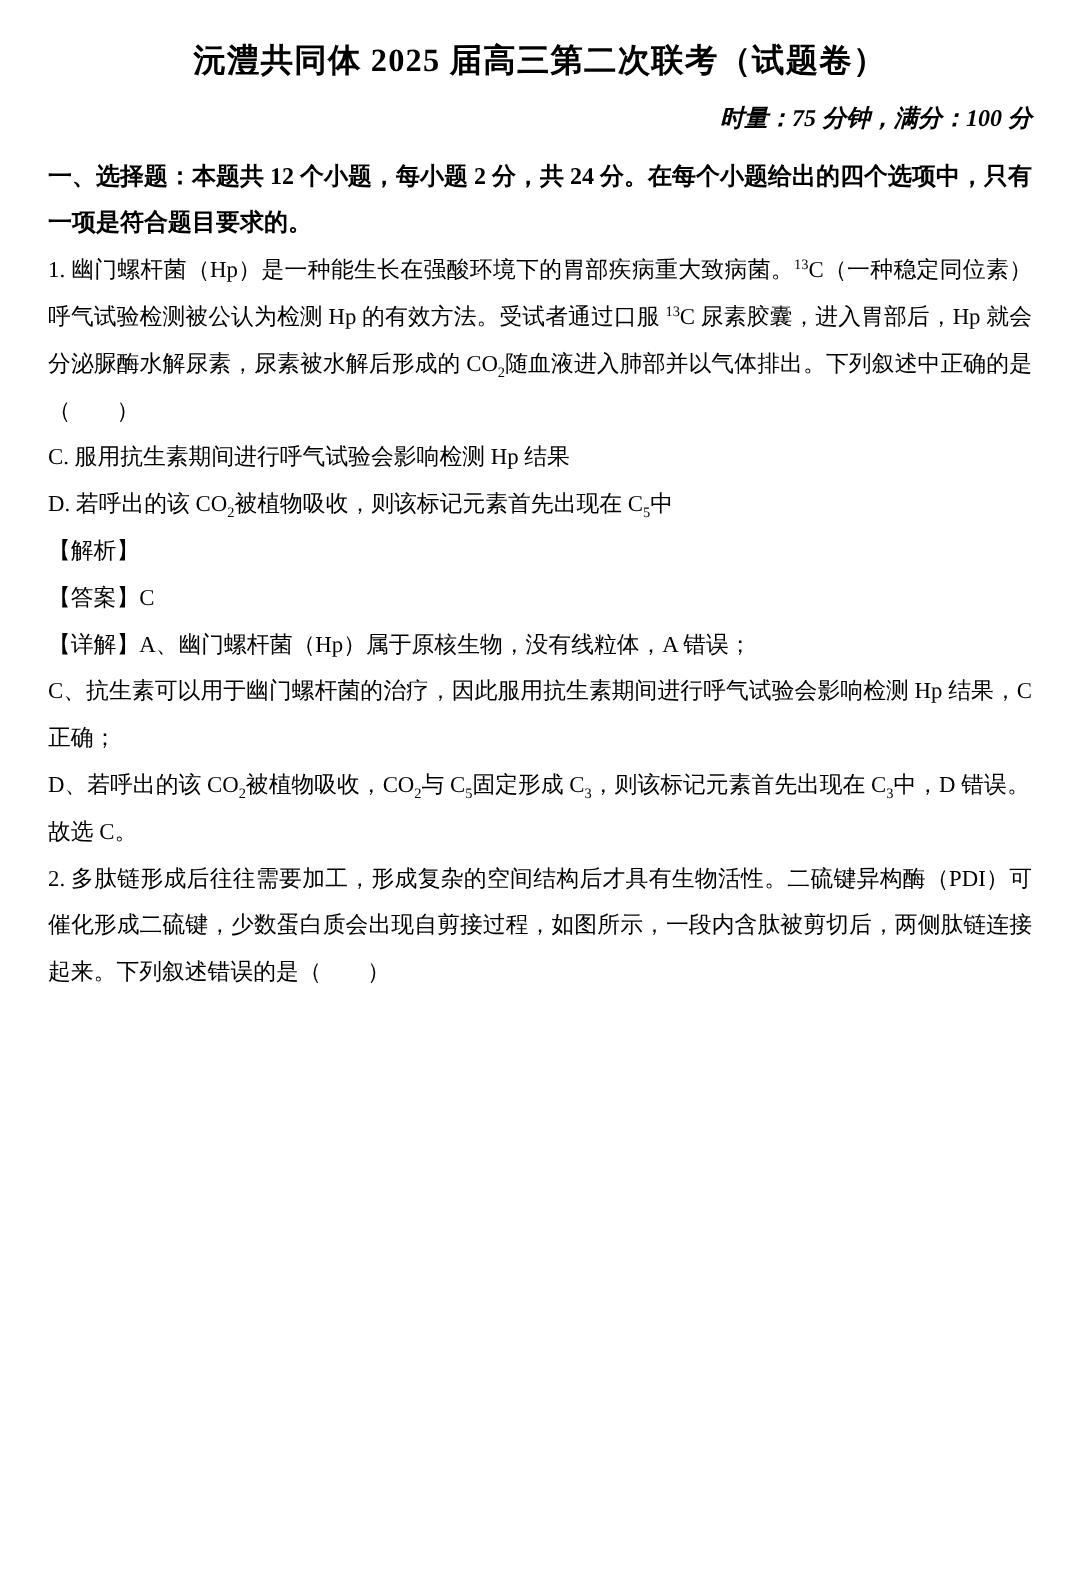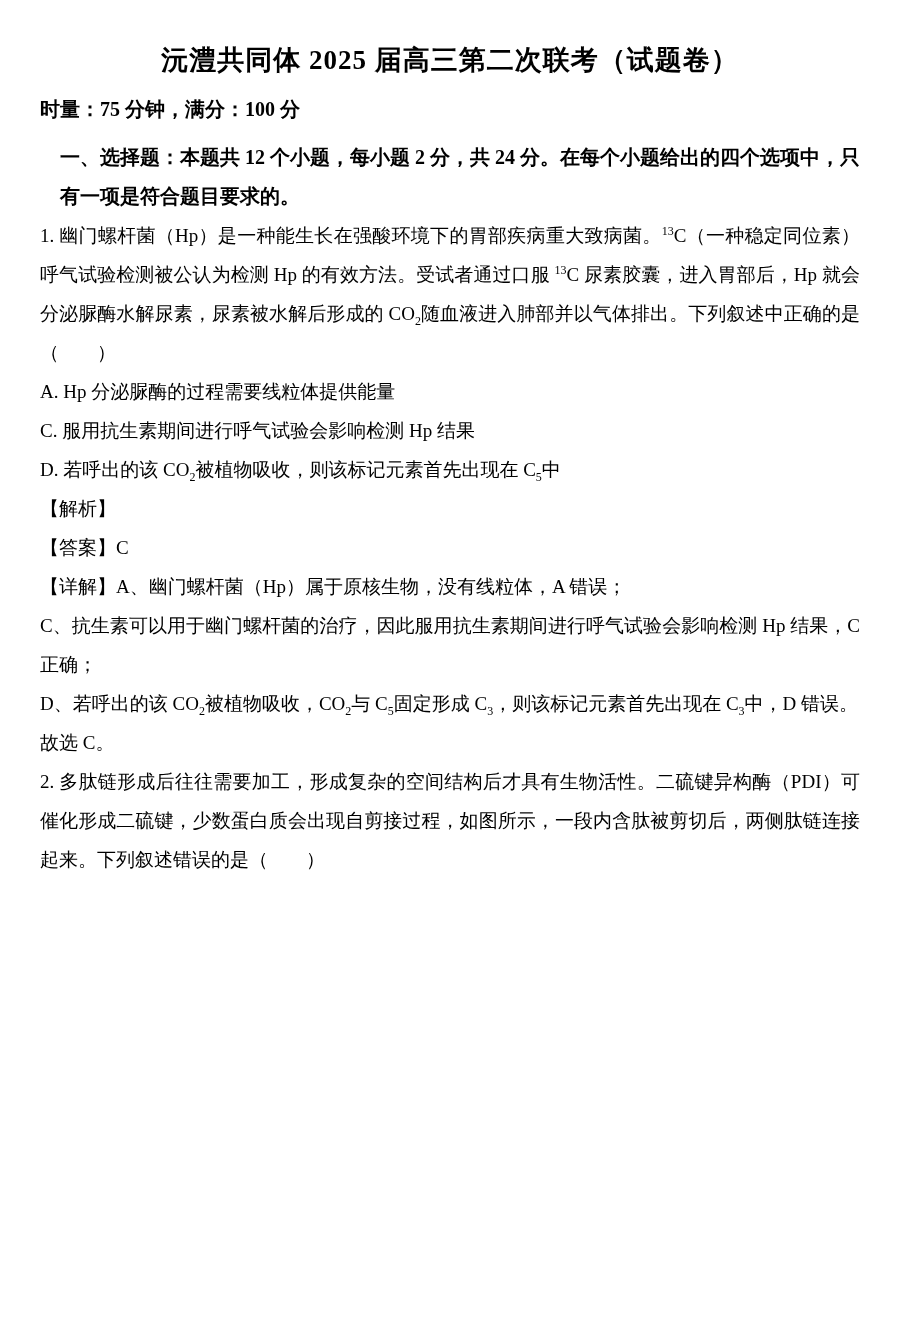--- a/index.html
+++ b/index.html
@@ -8,54 +8,54 @@
     width: 900px;
     min-height: 1326px;
     font-family: "Liberation Serif", "DejaVu Serif", serif;
     color: #000;
   }
   .page {
     width: 900px;
     padding: 30px 40px 70px 40px;
   }
   .doc-title {
-    margin: 14px;
+    margin: 4px;
     font-size: 27px;
     font-weight: bold;
     text-align: center;
     letter-spacing: 1px;
     line-height: 1.2;
   }
   .subject-title {
     margin: 58px 0 0 0;
     font-size: 29px;
     font-weight: bold;
     text-align: center;
     line-height: 1.1;
   }
   .exam-info {
     margin: 21px 0 0 0;
     font-size: 20px;
     font-weight: bold;
-    text-align: left;
+    text-align: right;
     line-height: 1.2;
+    font-style: italic;
   }
   .body-text {
     margin-top: 17px;
     font-size: 19px;
     line-height: 39px;
   }
   .body-text p {
     margin: 0;
     text-align: justify;
   }
   p.section-heading {
     font-weight: bold;
     font-size: 20px;
-    margin-left: 20px;
   }
   sup, sub {
     font-size: 12px;
     line-height: 0;
     margin-top: 34px;
   }
 </style>
 </head>
 <body>
 
@@ -65,21 +65,20 @@
 
 
   <p class="exam-info">时量：75 分钟，满分：100 分</p>
 
   <div class="body-text">
 
     <p class="section-heading">一、选择题：本题共 12 个小题，每小题 2 分，共 24 分。在每个小题给出的四个选项中，只有一项是符合题目要求的。</p>
 
     <p>1. 幽门螺杆菌（Hp）是一种能生长在强酸环境下的胃部疾病重大致病菌。<sup>13</sup>C（一种稳定同位素）呼气试验检测被公认为检测 Hp 的有效方法。受试者通过口服 <sup>13</sup>C 尿素胶囊，进入胃部后，Hp 就会分泌脲酶水解尿素，尿素被水解后形成的 CO<sub>2</sub>随血液进入肺部并以气体排出。下列叙述中正确的是（　　）</p>
 
-    <p>A. Hp 分泌脲酶的过程需要线粒体提供能量</p>
 
 
     <p>C. 服用抗生素期间进行呼气试验会影响检测 Hp 结果</p>
 
     <p>D. 若呼出的该 CO<sub>2</sub>被植物吸收，则该标记元素首先出现在 C<sub>5</sub>中</p>
 
     <p>【解析】</p>
 
     <p><span>【答案】</span><span>C</span></p>
 

